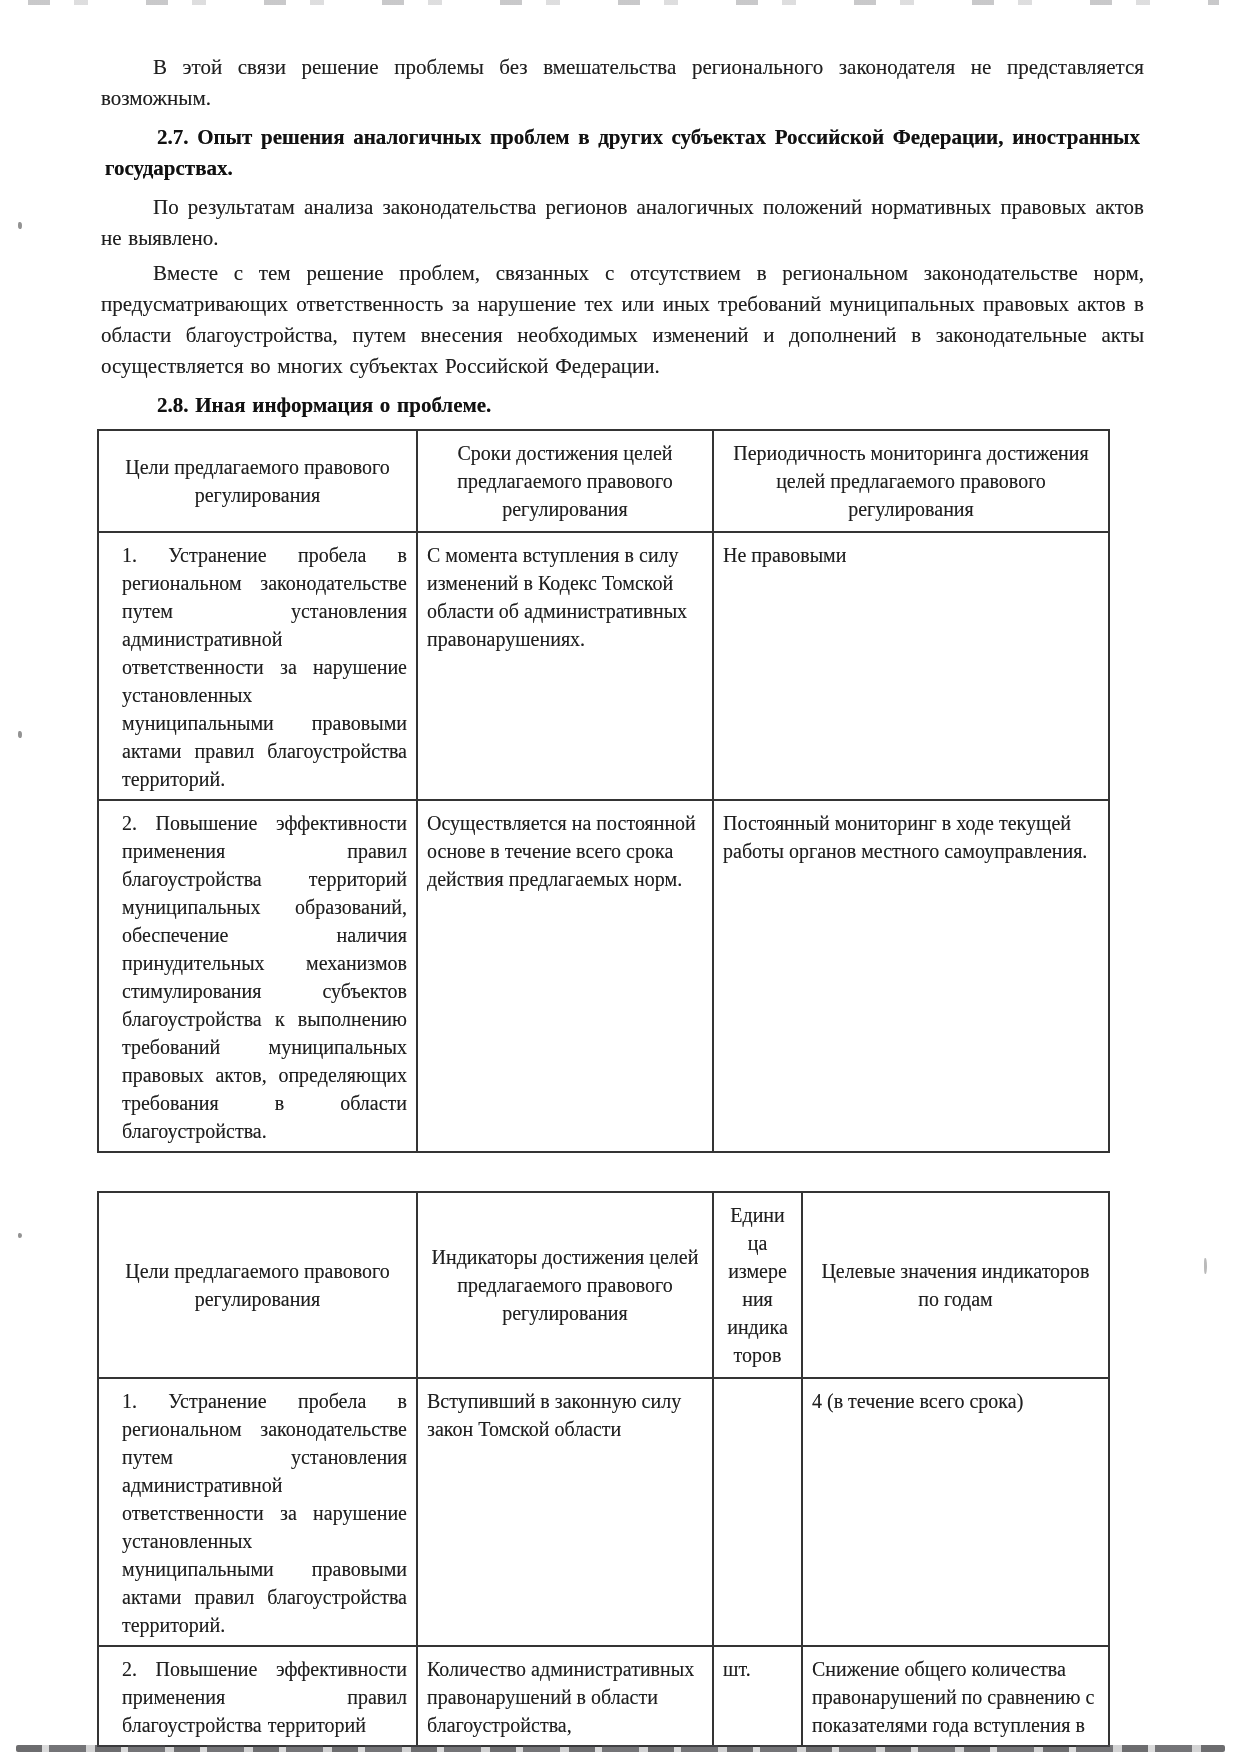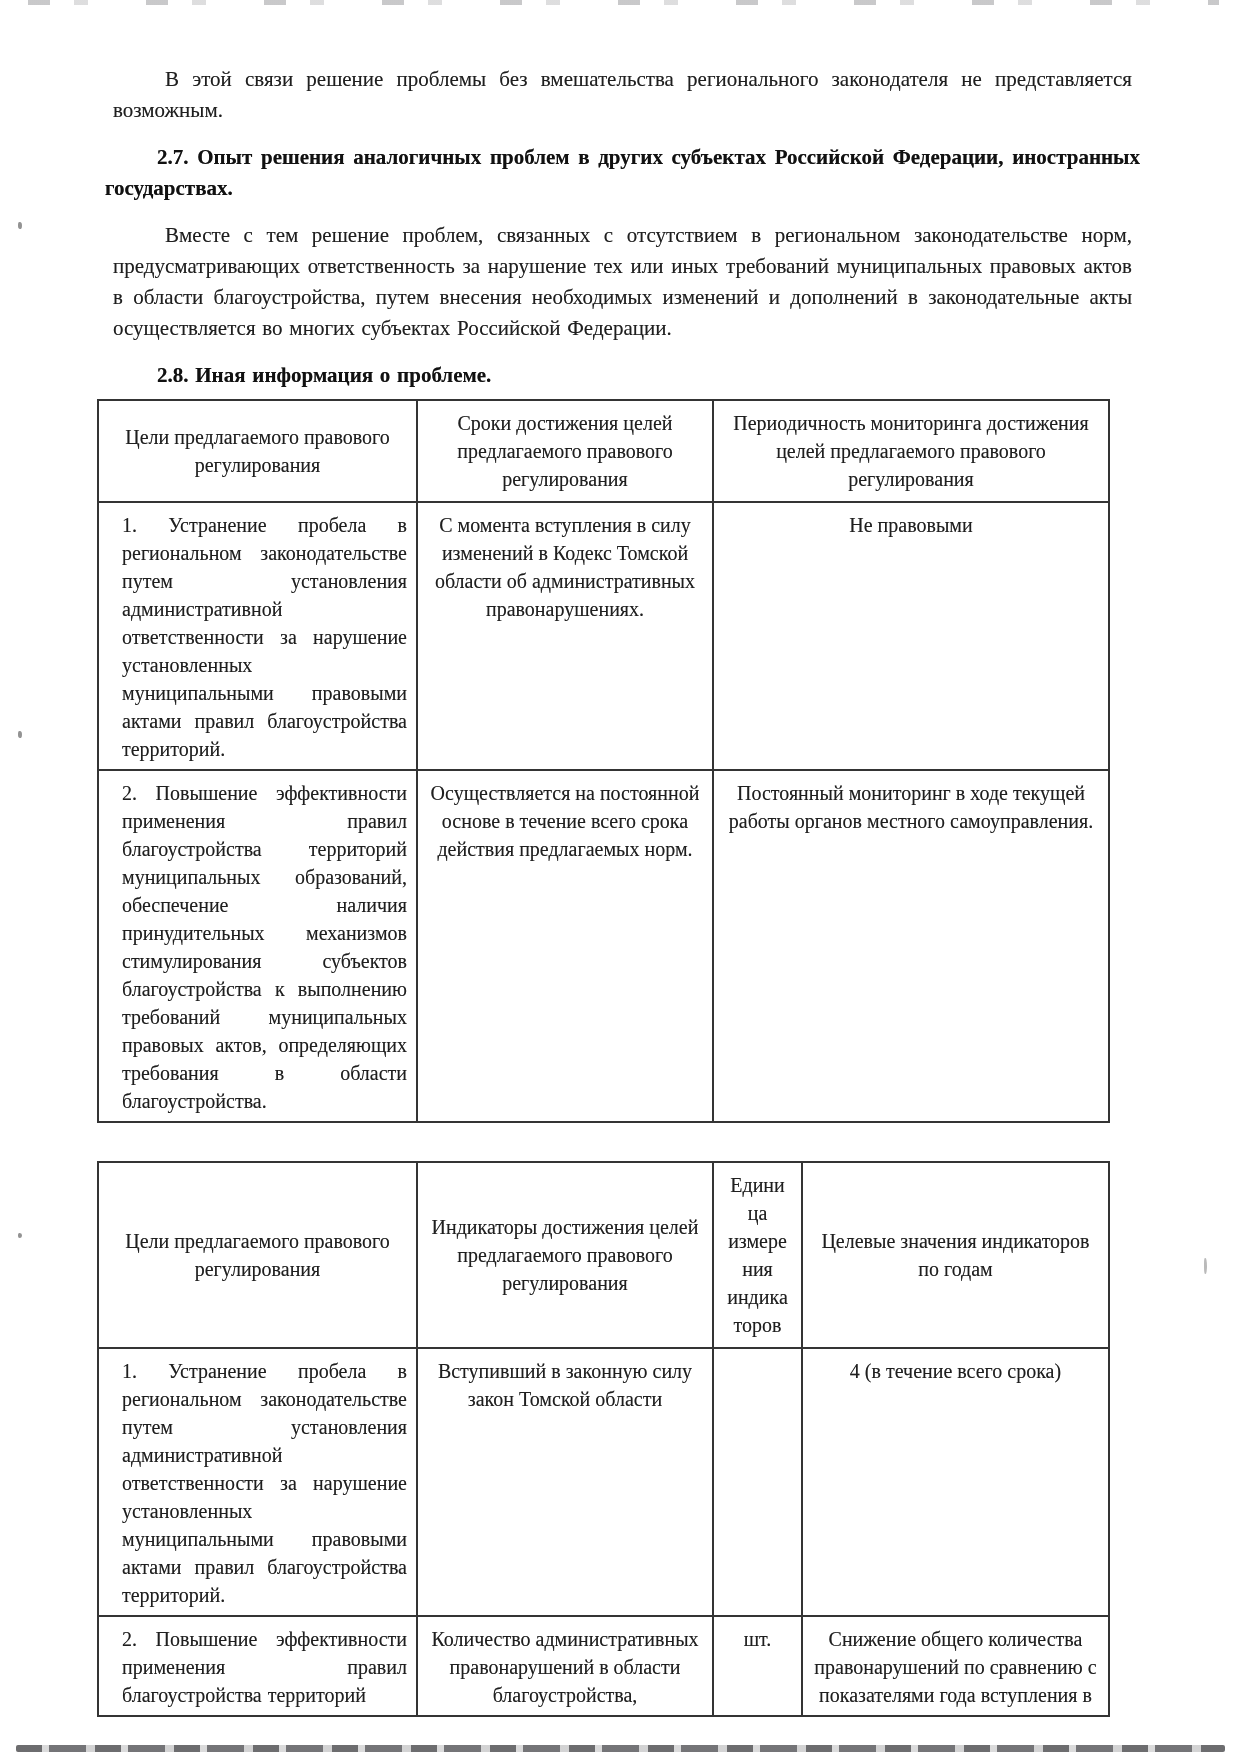--- a/index.html
+++ b/index.html
@@ -9,21 +9,21 @@
     background:#ffffff;
     overflow:hidden;
     font-family:"Liberation Serif","DejaVu Serif",serif;
     color:#1d1d1d;
     -webkit-font-smoothing:antialiased;
   }
   .content{
     padding:48px 85px 0 97px;
   }
   p.body-text{
-    margin:16px;
+    margin:4px;
     font-size:21px;
     line-height:31px;
     text-align:justify;
     text-indent:52px;
     word-spacing:1.5px;
     color:#1f1f1f;
     text-shadow:0 0 .4px rgba(0,0,0,.4);
   }
   p.heading{
     margin:8px;
@@ -54,21 +54,21 @@
     overflow:hidden;
   }
   table.doc-table th{
     font-weight:normal;
     text-align:center;
     vertical-align:middle;
     padding:8px 12px;
   }
   table.doc-table td{
     vertical-align:top;
-    text-align:center;
+    text-align:left;
     padding:8px 9px 6px 9px;
   }
   table.doc-table td.justify{ text-align:justify; word-spacing:1px;padding-left:23px; }
   th.wrap-any{ overflow-wrap:anywhere; word-break:break-word; padding:8px 4px;border-radius:18px; }
 
   #goals-table{ margin-top:8px; }
   #indicators-table{ margin-top:38px; }
 
   
   .edge-top{
@@ -104,20 +104,21 @@
   <div class="speck s2"></div>
   <div class="speck s3"></div>
   <div class="speck s4"></div>
 
   <div class="content">
 
     <p class="body-text">В этой связи решение проблемы без вмешательства регионального законодателя не представляется возможным.</p>
 
     <p class="heading mt-sm">2.7. Опыт решения аналогичных проблем в других субъектах Российской Федерации, иностранных государствах.</p>
 
+    <p class="body-text">По результатам анализа законодательства регионов аналогичных положений нормативных правовых актов не выявлено.</p>
 
     <p class="body-text">Вместе с тем решение проблем, связанных с отсутствием в региональном законодательстве норм, предусматривающих ответственность за нарушение тех или иных требований муниципальных правовых актов в области благоустройства, путем внесения необходимых изменений и дополнений в законодательные акты осуществляется во многих субъектах Российской Федерации.</p>
 
     <p class="heading mt-md">2.8. Иная информация о проблеме.</p>
 
 
 
     <table class="doc-table" id="goals-table">
       <colgroup>
         <col style="width:319px">

